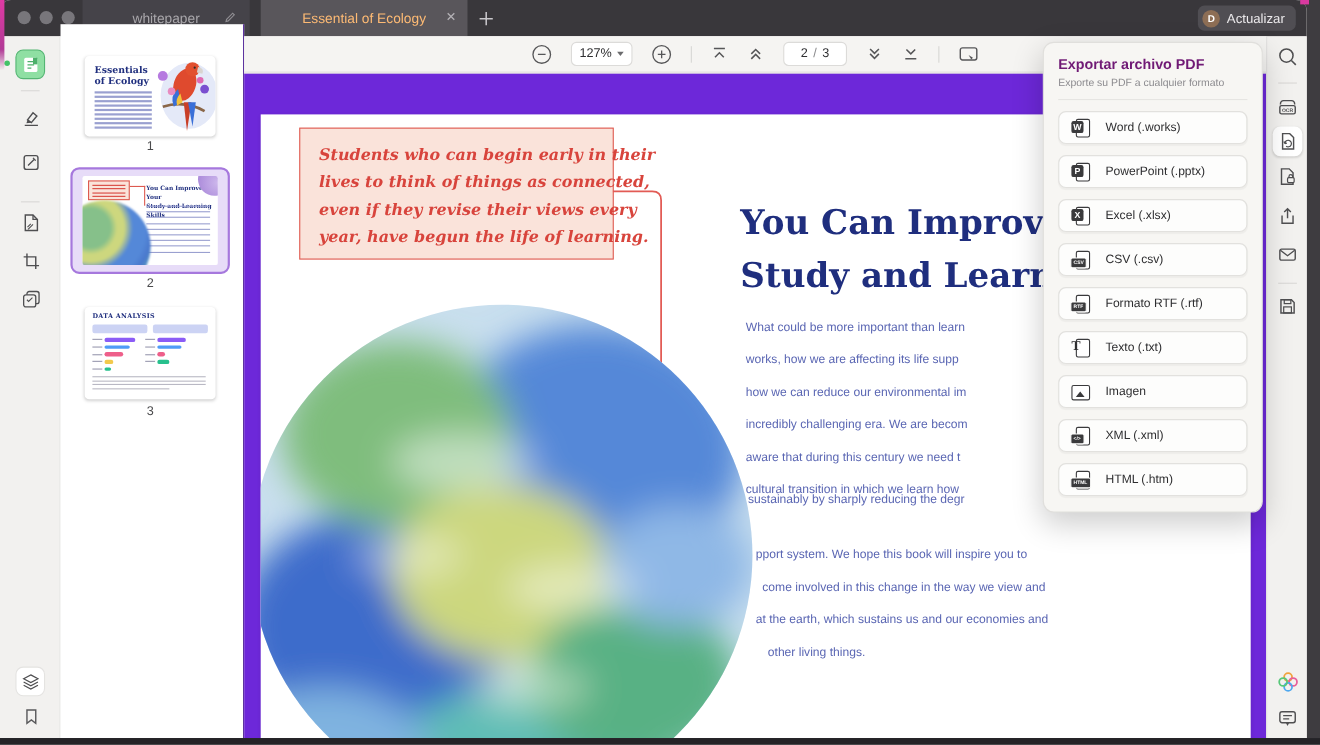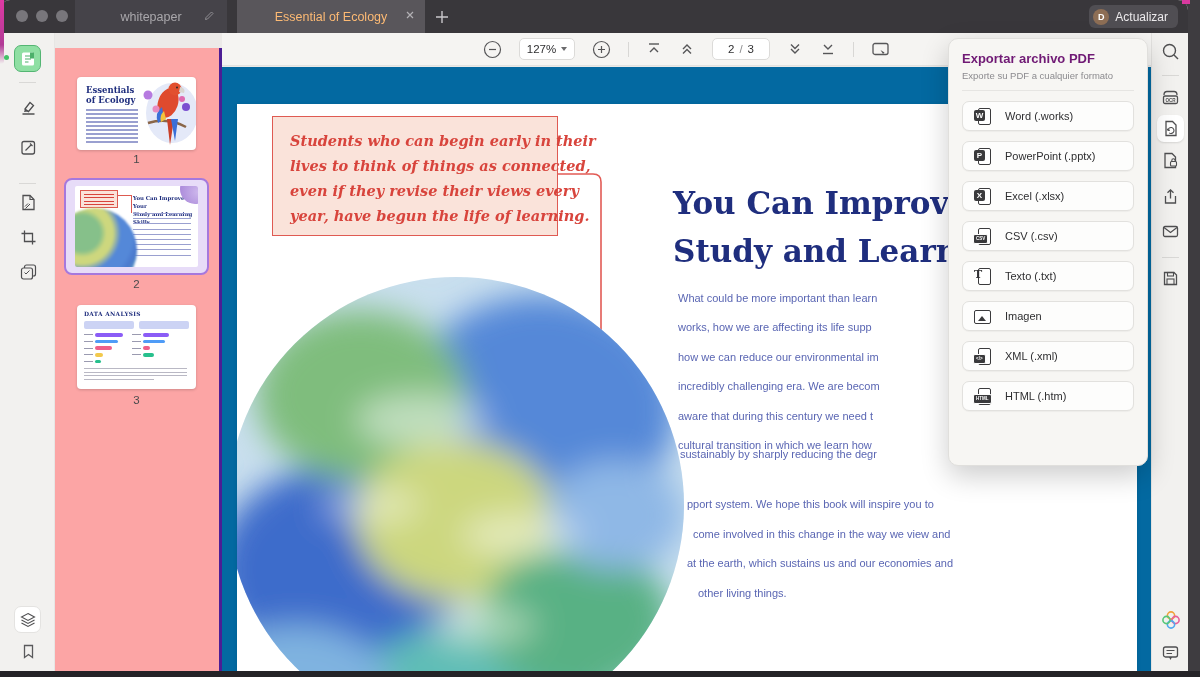--- a/index.html
+++ b/index.html
@@ -27,21 +27,21 @@
 
   
   .leftrail { position:absolute; left:0; top:33px; bottom:0; width:55px; background:#f2f1ef; border-right:1px solid #e7e6e4; }
   .rail-slot { position:absolute; left:17px; width:22px; height:22px; display:flex; align-items:center; justify-content:center; }
   .active-box { position:absolute; left:14px; top:12px; width:27px; height:27px; background:#8fdfa3; border:1px solid #54b573; border-radius:7px; display:flex; align-items:center; justify-content:center; }
   .green-dot { position:absolute; left:4px; top:22px; width:5px; height:5px; border-radius:50%; background:#43c268; }
   .rail-div { position:absolute; left:19px; width:17px; height:1px; background:#d9d8d6; }
   .rrail-div { position:absolute; left:10px; width:17px; height:1px; background:#d9d8d6; }
 
   
-  .thumbpanel { position:absolute; left:55px; top:48px; bottom:0; width:167px; background:#fca5a5; border-right:3px solid #4c1d95; }
+  .thumbpanel { position:absolute; left:55px; top:22px; bottom:0; width:167px; background:#ffffff; border-right:1px solid #4c1d95; }
   .thumb-card { position:absolute; background:#fff; border-radius:4px; box-shadow:0 1px 3px rgba(0,0,0,.18); overflow:hidden; }
   .thumb-num { position:absolute; width:119px; text-align:center; font-size:11.5px; color:#4a4a4c; }
   .t1 { left:22px; top:29px; width:119px; height:73px; }
   .t1-title { position:absolute; left:9px; top:8px; font-family:"DejaVu Serif",serif; font-weight:bold; color:#1f2e7e; font-size:8.5px; line-height:10px; }
   .t1-lines { position:absolute; left:9px; top:32px; }
   .t1-lines i { display:block; width:52px; height:1.5px; background:#9aa0d0; margin-bottom:2.5px; }
   .t2wrap { position:absolute; left:9px; top:130px; width:145px; height:97px; border:2px solid #a678dd; background:#e7dcf8; border-radius:8px; display:flex; align-items:center; justify-content:center; }
   .t2 { position:relative; width:123px; height:81px; background:#fff; border-radius:2px; overflow:hidden; }
   .t2-quote { position:absolute; left:5px; top:4px; width:38px; height:18px; background:#fae3da; border:.6px solid #dd5a50; }
   .t2-quote i { display:block; width:30px; height:1px; background:#d8443c; margin:2.5px 0 0 3px; }
@@ -65,21 +65,21 @@
   .t3-text i { display:block; width:103px; height:1px; background:#b9b8c4; margin-bottom:2.6px; }
   .t3-text i:last-child { width:70px; }
 
   
   .main { position:absolute; left:222px; top:33px; right:37px; bottom:0; background:#eae9e7;padding-left:40px; }
   .toolbar { position:absolute; left:0; top:0; width:100%; height:33px; background:#f5f4f2; border-bottom:1px solid #e3e2e0; display:flex; align-items:center; justify-content:center; gap:17px; }
   .tb-sep { width:1px; height:15px; background:#d8d7d5; }
   .tb-box { height:22px; background:#fff; border:1px solid #dcdbd9; border-radius:5px; display:flex; align-items:center; justify-content:center; font-size:11.5px; color:#2f2f31; gap:5px; padding:0 8px; }
   .caret { width:0; height:0; border-left:3.5px solid transparent; border-right:3.5px solid transparent; border-top:4px solid #6b6b6d; }
   .pagebox { width:58px; }
-  .viewport { position:absolute; left:0; top:34px; right:0; bottom:0; background:#0369a1; }
+  .viewport { position:absolute; left:0; top:34px; right:0; bottom:0; background:#6d28d9; }
   .page { position:absolute; left:15px; top:37px; width:900px; height:596px; background:#fff; box-shadow:0 1px 4px rgba(0,0,0,.12); overflow:hidden; }
 
   .quote { position:absolute; left:35px; top:12px; width:286px; height:120px; background:#fae3da; border:1.5px solid #df5a52; padding:11px 0 0 17px; z-index:2; }
   .quote-line { font-family:"DejaVu Serif",serif; font-style:italic; font-weight:bold; color:#d8443c; font-size:14.5px; line-height:25px; white-space:nowrap; }
   .connector { position:absolute; left:320px; top:62px; z-index:2; }
   .heading { position:absolute; left:436px; top:75px; font-family:"DejaVu Serif",serif; font-weight:bold; color:#1f2e7e; font-size:31px; line-height:48px; white-space:nowrap; z-index:1; }
   .body-text .body-line { position:absolute; font-size:11px; color:#5a66b3; white-space:nowrap; z-index:1; }
   .body-text div:nth-of-type(1){left:441px;top:188px}
   .body-text div:nth-of-type(2){left:441px;top:217px}
   .body-text div:nth-of-type(3){left:441px;top:247px}
@@ -453,20 +453,24 @@
         <div class="export-row">
           <span class="fmt-icon" data-icon-type="office" data-glyph="X"></span>
           <span class="fmt-label">Excel (.xlsx)</span>
         </div>
 
         <div class="export-row">
           <span class="fmt-icon" data-icon-type="badge" data-glyph="CSV"></span>
           <span class="fmt-label">CSV (.csv)</span>
         </div>
 
+        <div class="export-row">
+          <span class="fmt-icon" data-icon-type="badge" data-glyph="RTF"></span>
+          <span class="fmt-label">Formato RTF (.rtf)</span>
+        </div>
 
         <div class="export-row">
           <span class="fmt-icon" data-icon-type="letter" data-glyph="T"></span>
           <span class="fmt-label">Texto (.txt)</span>
         </div>
 
         <div class="export-row">
           <span class="fmt-icon" data-icon-type="photo" data-glyph=""></span>
           <span class="fmt-label">Imagen</span>
         </div>

